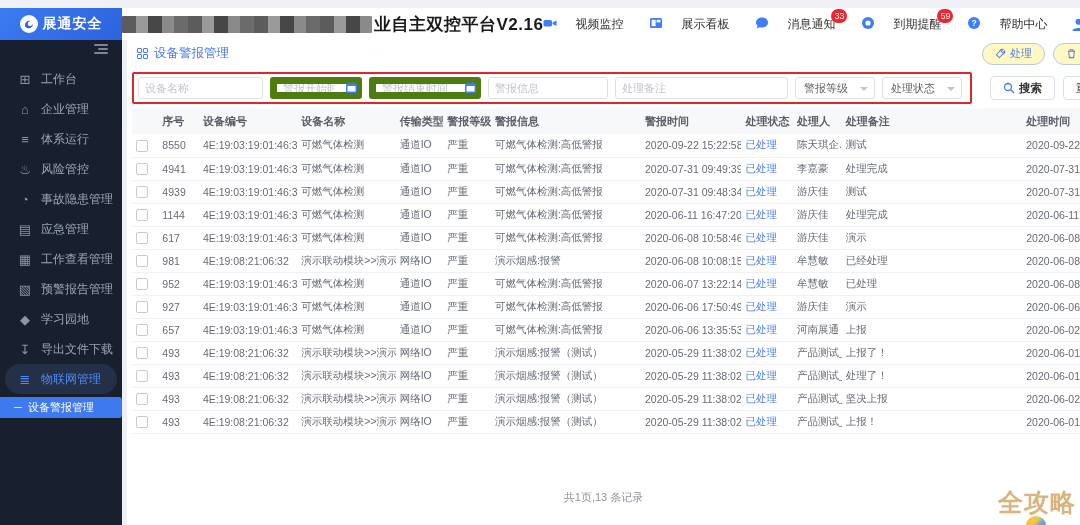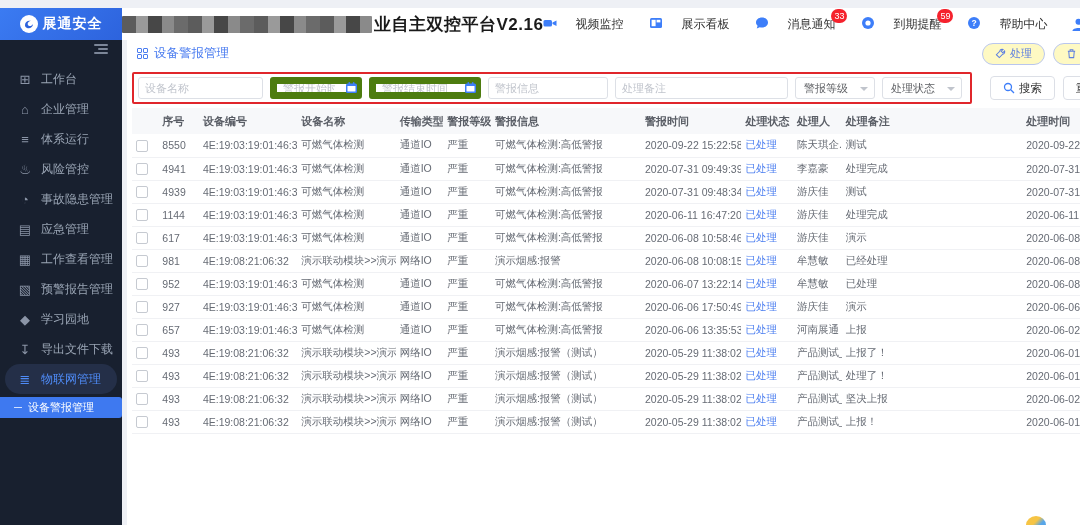--- a/index.html
+++ b/index.html
@@ -68,21 +68,21 @@
   .f-input::placeholder { color:#c0c4cc; }
   .date-wrap { position:relative; }
   .date-wrap input { width:100%; height:22px; border:7px solid #4d7c0f; border-radius:3px; font-size:11px; padding:0 20px 0 6px; }
   .date-wrap input::placeholder { color:#c0c4cc; }
   .cal-icon { position:absolute; right:4px; top:4px; width:13px; height:13px; }
   .f-select { position:relative; height:22px; border:1px solid #dde0e6; border-radius:3px; background:#fff;
     font-size:11px; color:#606266; display:flex; align-items:center; padding:0 18px 0 8px; cursor:pointer; white-space:nowrap; }
   .f-select .arrow { position:absolute; right:6px; top:9px; width:0; height:0;
     border-left:4px solid transparent; border-right:4px solid transparent; border-top:4px solid #c0c4cc; }
   .search-btn { margin-left:auto; height:24px; border:1px solid #dcdfe6; border-radius:4px; background:#fff;
-    font-size:11.5px; color:#333; display:flex; align-items:center; gap:4px; padding:0 12px; cursor:pointer; white-space:nowrap; }
+    font-size:11.5px; color:#333; display:flex; align-items:center; gap:4px; padding:0 12px; cursor:pointer; white-space:nowrap;font-weight:bold; }
   .search-btn svg { width:12px; height:12px; }
   .reset-btn { height:24px; border:1px solid #dcdfe6; border-radius:4px; background:#fff; font-size:11.5px;
     color:#333; display:flex; align-items:center; padding:0 12px; margin-left:8px; margin-right:-40px; cursor:pointer; white-space:nowrap; }
 
   
   table { border-collapse:collapse; table-layout:fixed; width:1010px; margin-left:5px; }
   th { background:#f7f8fa; color:#5a5e66; font-weight:bold; font-size:11px; text-align:left;
     height:26px; padding:0 4px; white-space:nowrap; overflow:hidden; }
   td { color:#666b74; font-size:10.5px; height:23px; padding:0 4px; border-bottom:1px solid #f0f1f4;
     white-space:nowrap; overflow:hidden; }
@@ -504,17 +504,19 @@
               <td>演示烟感:报警（测试）</td>
               <td>2020-05-29 11:38:02</td>
               <td class="status">已处理</td>
               <td>产品测试_</td>
               <td>上报！</td>
               <td>2020-06-01 18:24:2</td>
             </tr>
           </tbody>
       </table>
 
+      <div class="pagination">共1页,13 条记录</div>
     </div>
 
+    <div class="watermark">全攻略</div>
     <div class="wm-blob"></div>
   </main>
 </div>
 
 </body></html>

